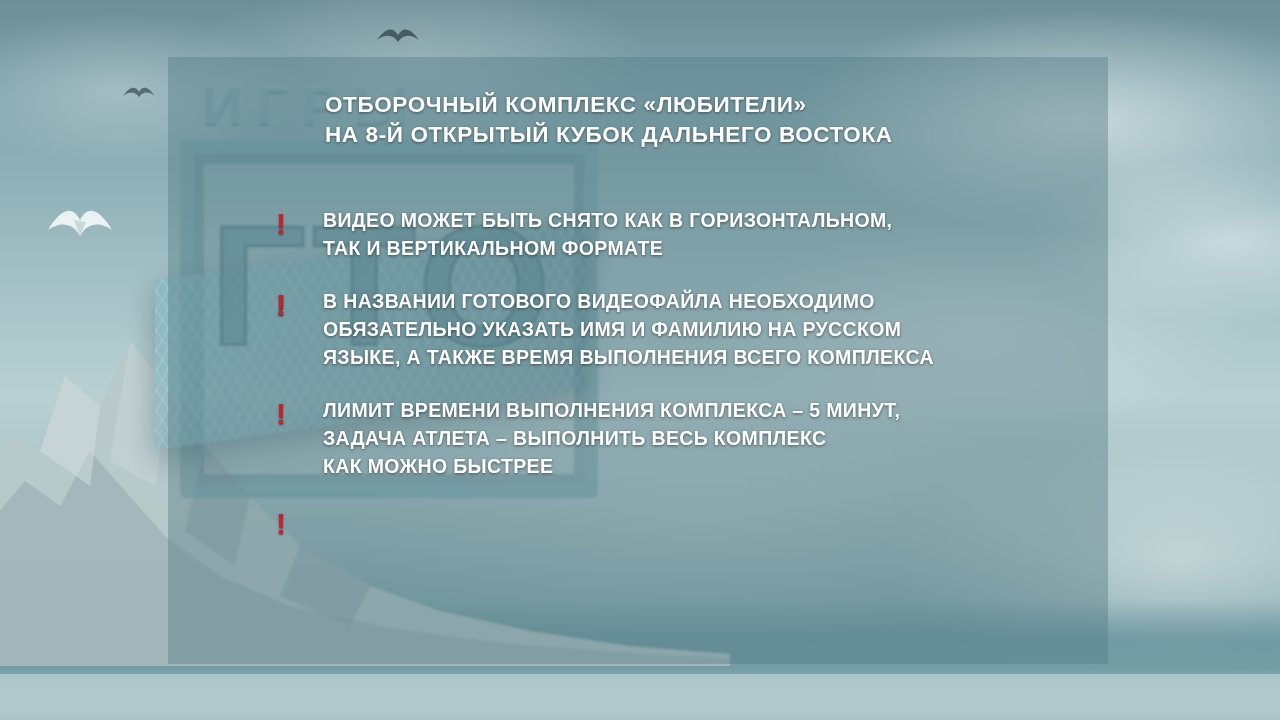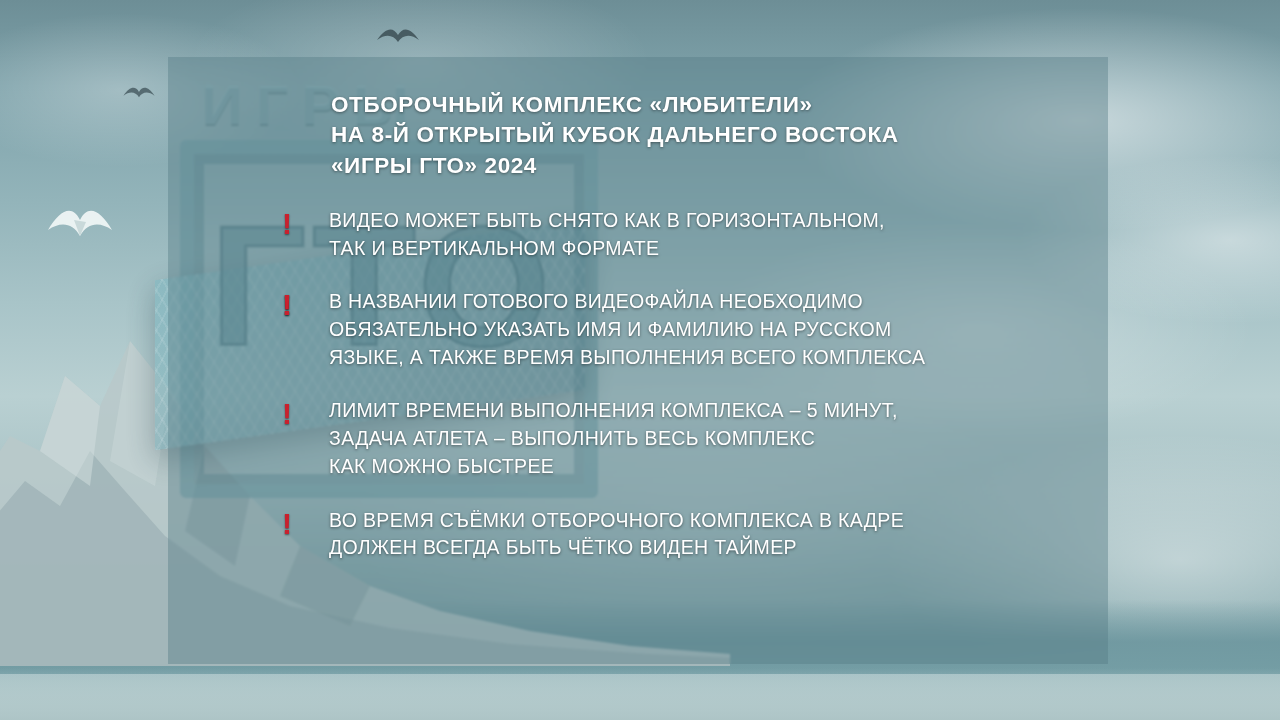--- a/index.html
+++ b/index.html
@@ -143,21 +143,21 @@
     left: 168px;
     top: 57px;
     width: 940px;
     height: 607px;
     background: rgba(86,124,133,.42);
     backdrop-filter: blur(1px);
   }
 
   .content {
     position: absolute;
-    left: 176px;
+    left: 170px;
     top: 57px;
     width: 940px;
     height: 607px;
     color: #ffffff;
   }
 
   .title {
     position: absolute;
     left: 155px;
     top: 33px;
@@ -188,21 +188,21 @@
     top: 2px;
     width: 14px;
     font-size: 30px;
     font-weight: 700;
     line-height: 1;
     color: #c8212e;
     text-shadow: 0 1px 2px rgba(0,0,0,.5);
   }
   .rule-text {
     font-size: 19.5px;
-    font-weight: 400;
+    font-weight: 700;
     line-height: 1.42;
     letter-spacing: .35px;
     text-shadow: 0 1px 3px rgba(0,0,0,.5);
     white-space: pre-line;
   }
 </style>
 </head>
 <body>
 
 <div class="slide">
@@ -247,21 +247,20 @@
     <div class="emblem-gto">ГТО</div>
   </div>
 
   <div class="panel"></div>
 
   <div class="content">
 
     <div class="title">
       <div>ОТБОРОЧНЫЙ КОМПЛЕКС «ЛЮБИТЕЛИ»</div>
       <div>НА 8-Й ОТКРЫТЫЙ КУБОК ДАЛЬНЕГО ВОСТОКА</div>
-      <div>«ИГРЫ ГТО» 2024</div>
     </div>
 
     <div class="rules">
 
       <div class="rule">
         <span class="bang">!</span>
         <span class="rule-text">ВИДЕО МОЖЕТ БЫТЬ СНЯТО КАК В ГОРИЗОНТАЛЬНОМ,
 ТАК И ВЕРТИКАЛЬНОМ ФОРМАТЕ</span>
       </div>
 
@@ -278,19 +277,17 @@
 
       <div class="rule">
         <span class="bang">!</span>
         <span class="rule-text">ЛИМИТ ВРЕМЕНИ ВЫПОЛНЕНИЯ КОМПЛЕКСА – 5 МИНУТ,
 ЗАДАЧА АТЛЕТА – ВЫПОЛНИТЬ ВЕСЬ КОМПЛЕКС
 КАК МОЖНО БЫСТРЕЕ</span>
       </div>
 
       <div class="rule">
         <span class="bang">!</span>
-        <span class="rule-text"> ВО ВРЕМЯ СЪЁМКИ ОТБОРОЧНОГО КОМПЛЕКСА В КАДРЕ
- ДОЛЖЕН ВСЕГДА БЫТЬ ЧЁТКО ВИДЕН ТАЙМЕР</span>
       </div>
 
     </div>
   </div>
 </div>
 
 </body></html>

